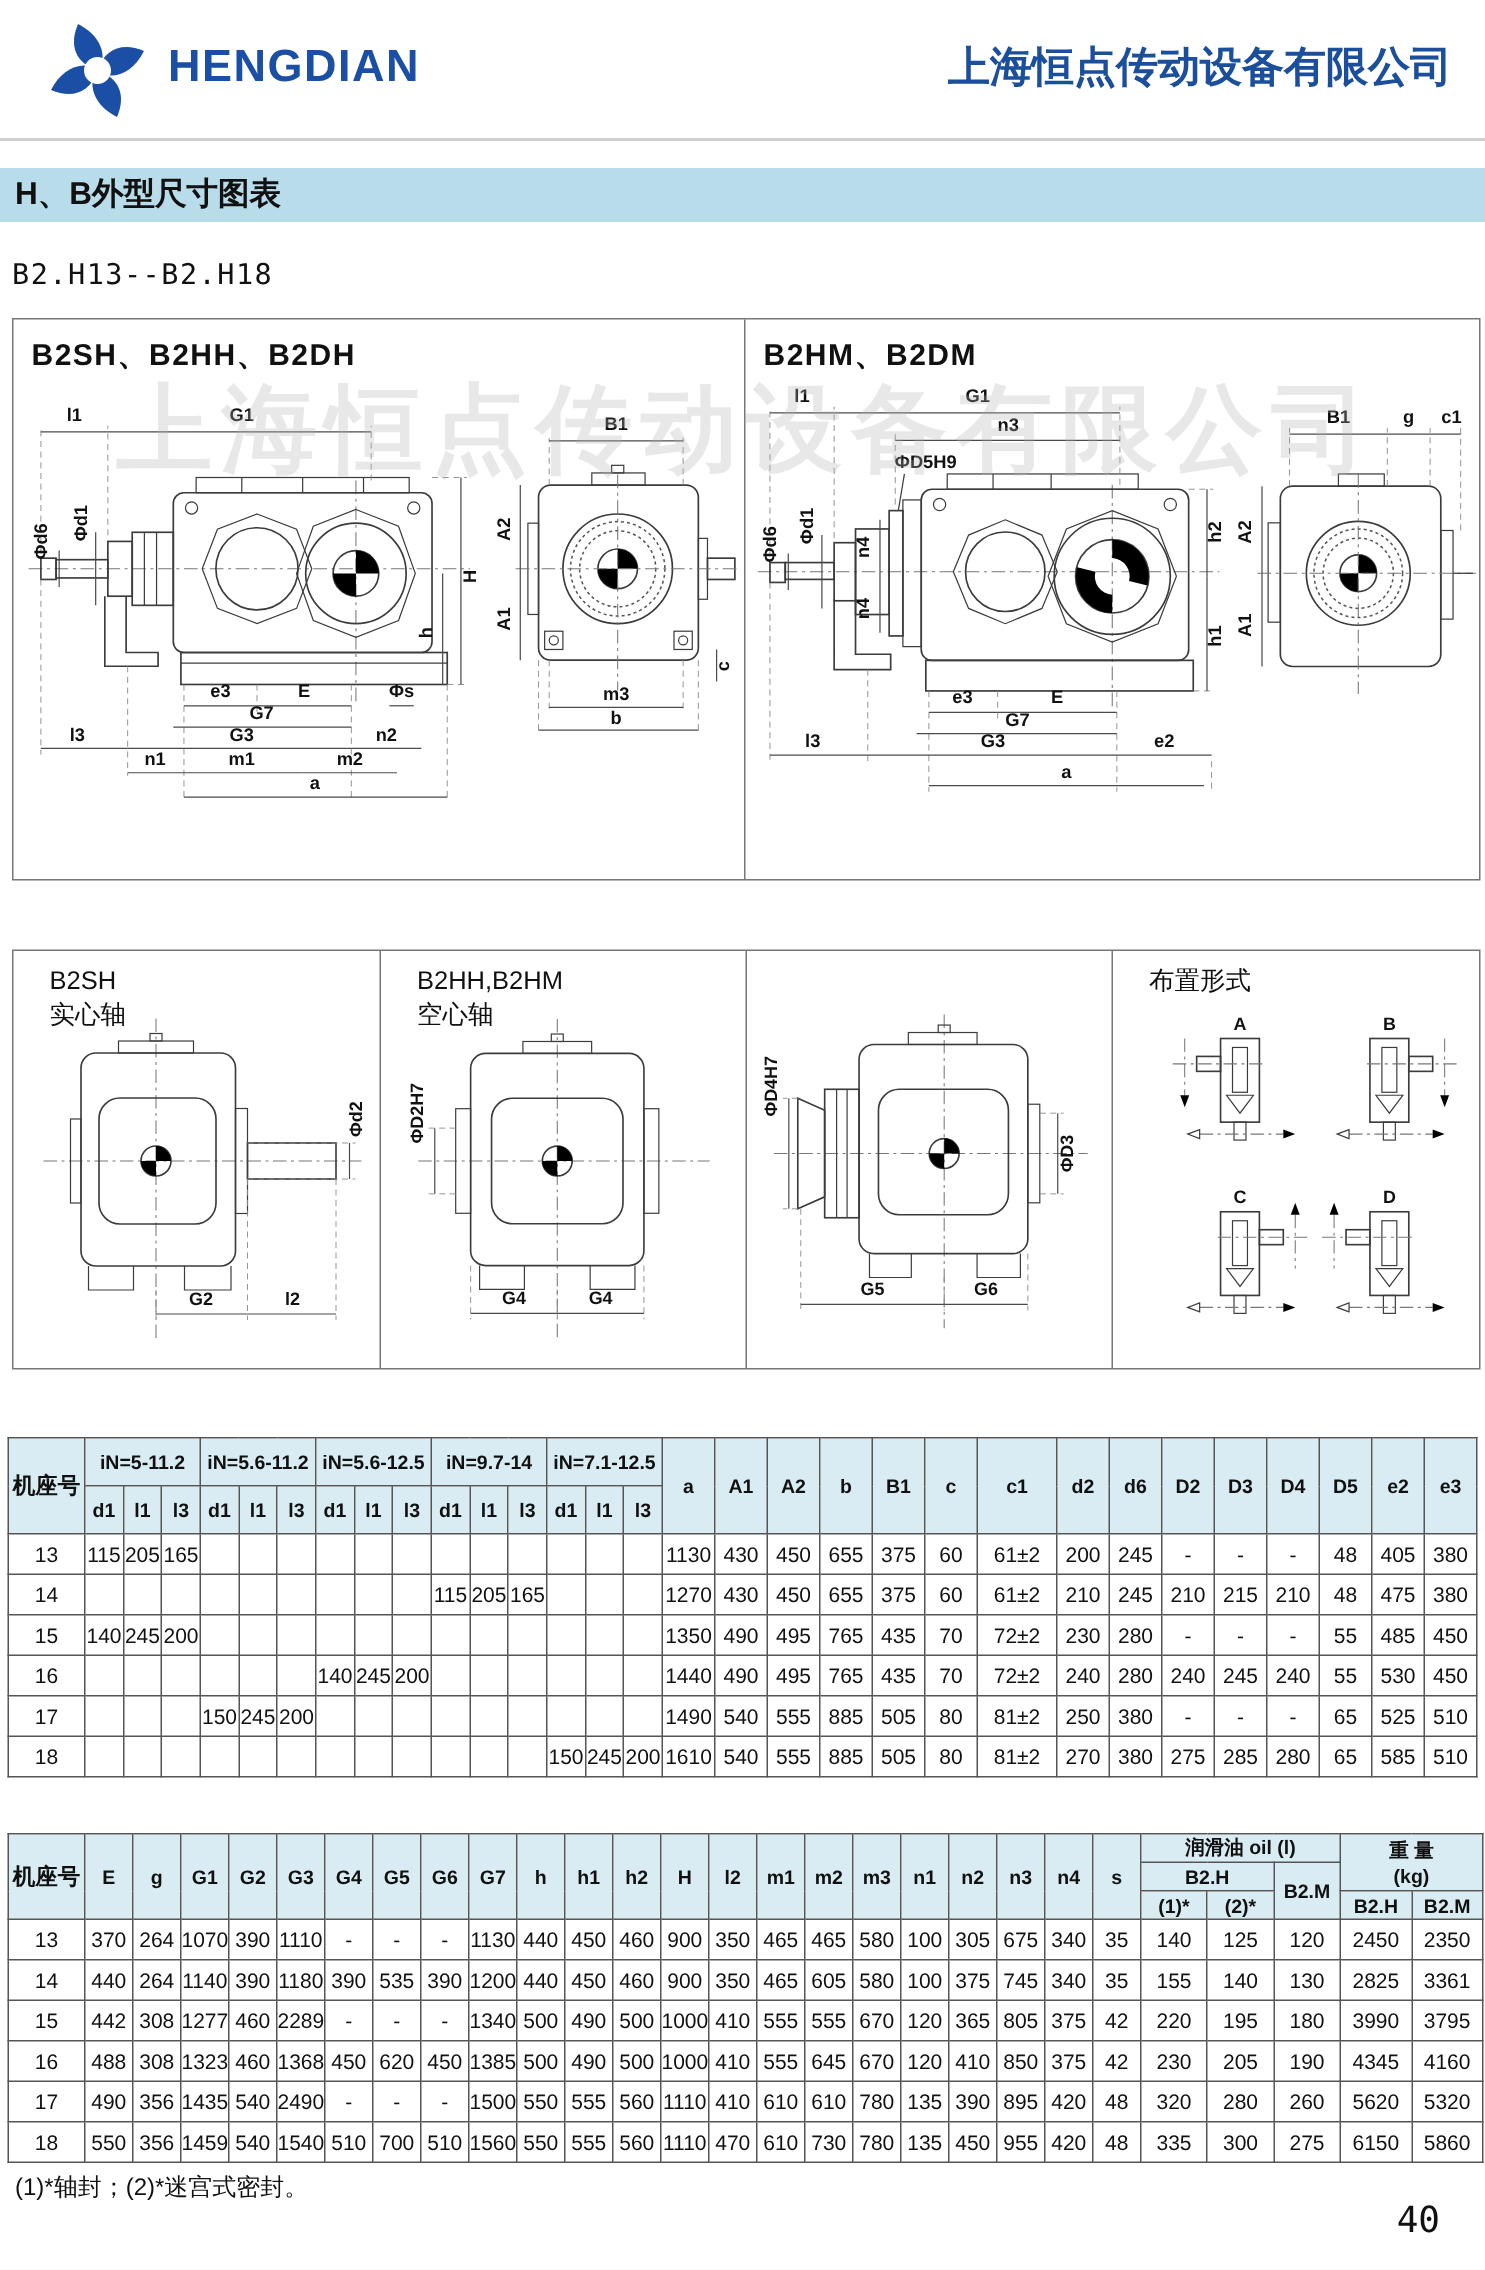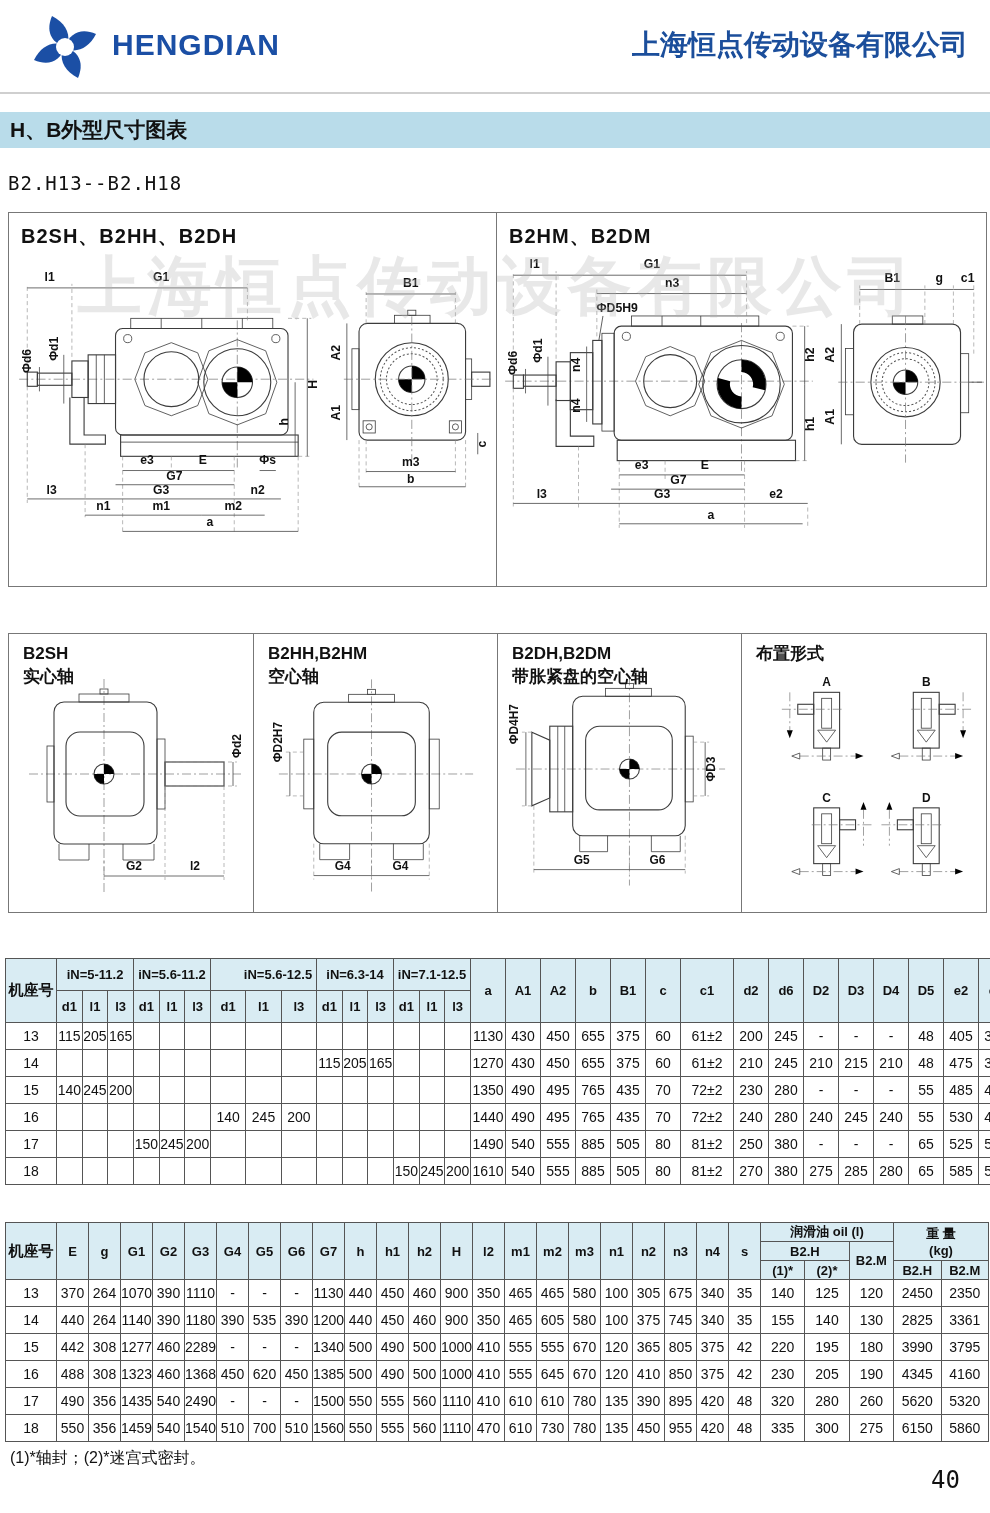--- a/index.html
+++ b/index.html
@@ -21,21 +21,21 @@
   .panel{position:absolute;top:0;height:100%;}
   .panel.pl{left:0;width:487px;} .panel.pr{left:488px;width:489px;}
   .ptitle{position:absolute;left:12px;top:10px;font-size:20px;font-weight:bold;letter-spacing:1px;z-index:3;}
   .watermark{position:absolute;left:0;top:30px;width:977px;text-align:center;font-size:64px;font-weight:bold;
              color:rgba(180,180,180,0.30);letter-spacing:6px;white-space:nowrap;z-index:2;pointer-events:none;
              font-family:"DejaVu Serif","Liberation Serif",serif;}
   .quad{position:absolute;left:8px;top:633px;width:977px;height:278px;border:1px solid #777;background:#fff;}
   .qcell{position:absolute;top:0;height:100%;border-left:1px solid #777;box-sizing:border-box;}
   .qcell.c0{left:0;width:244px;border-left:none;} .qcell.c1{left:244px;width:244px;}
   .qcell.c2{left:488px;width:244px;} .qcell.c3{left:732px;width:245px;}
-  .qtitle{position:absolute;left:14px;top:8px;font-size:17px;font-weight:bold;line-height:23px;z-index:3;}
+  .qtitle{position:absolute;left:24px;top:8px;font-size:17px;font-weight:normal;line-height:23px;z-index:3;}
   .dsvg{position:absolute;left:0;top:0;width:100%;height:100%;}
   
   svg text{font-family:"Liberation Sans","DejaVu Sans",sans-serif;}
   .ln{stroke:#3c3c3c;stroke-width:1.1;fill:none;}
   .lnt{stroke:#3c3c3c;stroke-width:0.8;fill:none;}
   .dim{stroke:#4a4a4a;stroke-width:0.8;fill:none;}
   .ext{stroke:#8a8a8a;stroke-width:0.6;stroke-dasharray:4 3;fill:none;}
   .cl{stroke:#777;stroke-width:0.7;stroke-dasharray:9 3 2 3;fill:none;}
   .kn{stroke:#555;stroke-width:1;fill:none;stroke-dasharray:2 2;}
   .dtxt{font-size:12px;fill:#111;font-weight:bold;}
@@ -377,24 +377,20 @@
         <line class="ext" x1="118" y1="226" x2="118" y2="246"></line>
         <line class="ext" x1="176" y1="210" x2="176" y2="246"></line>
         <line class="dim" x1="60" y1="242" x2="118" y2="242"></line>
         <line class="dim" x1="118" y1="242" x2="176" y2="242"></line>
         <text class="dtxt" x="89" y="236" text-anchor="middle">G4</text>
         <text class="dtxt" x="147" y="236" text-anchor="middle">G4</text>
       </svg>
     </div>
 
     <div class="qcell c2">
-      <div class="qtitle">
-        <div>B2DH,B2DM</div>
-          <div>带胀紧盘的空心轴</div>
-      </div>
       <svg class="dsvg" viewBox="0 0 244 278">
         <line class="cl" x1="18" y1="135" x2="228" y2="135"></line>
         <line class="cl" x1="132" y1="42" x2="132" y2="252"></line>
         <rect class="ln" x="75" y="62" width="113" height="140" rx="10"></rect>
         <rect class="lnt" x="108" y="54" width="46" height="8"></rect>
         <rect class="lnt" x="128" y="49" width="8" height="5"></rect>
         <polygon class="ln" points="34,98 52,106 52,164 34,172"></polygon>
         <rect class="ln" x="52" y="92" width="23" height="86"></rect>
         <line class="lnt" x1="60" y1="92" x2="60" y2="178"></line>
         <line class="lnt" x1="67" y1="92" x2="67" y2="178"></line>
@@ -483,22 +479,22 @@
       </svg>
     </div>
   </div>
 
   <table class="t1">
     <thead>
         <tr>
           <th rowspan="2" class="jz" style="width: 50px;">机座号</th>
           <th colspan="3" style="width: 76px;">iN=5-11.2</th>
           <th colspan="3" style="width: 76px;">iN=5.6-11.2</th>
-          <th colspan="3" style="width: 76px; padding-left: 29px;">iN=5.6-12.5</th>
-          <th colspan="3" style="width: 76px;">iN=6.3-14</th>
+          <th colspan="3" style="width: 76px;">iN=5.6-12.5</th>
+          <th colspan="3" style="width: 76px;">iN=9.7-14</th>
           <th colspan="3" style="width: 76px;">iN=7.1-12.5</th>
           <th rowspan="2" style="width: 34px;">a</th>
           <th rowspan="2" style="width: 34px;">A1</th>
           <th rowspan="2" style="width: 34px;">A2</th>
           <th rowspan="2" style="width: 34px;">b</th>
           <th rowspan="2" style="width: 34px;">B1</th>
           <th rowspan="2" style="width: 34px;">c</th>
           <th rowspan="2" style="width: 52px;">c1</th>
           <th rowspan="2" style="width: 34px;">d2</th>
           <th rowspan="2" style="width: 34px;">d6</th>

